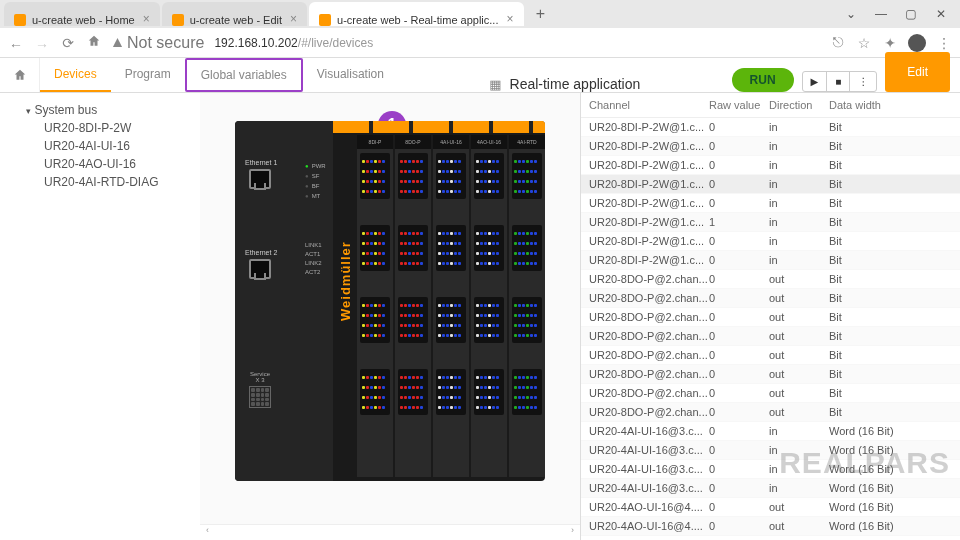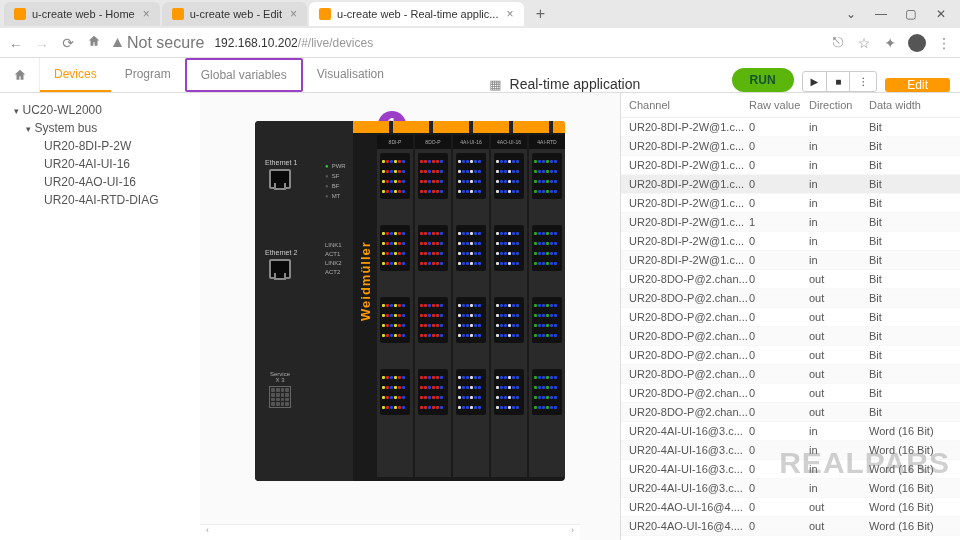--- a/index.html
+++ b/index.html
@@ -1,19 +1,19 @@
 <!DOCTYPE html>
 <html><head>
 <meta charset="utf-8">
 <style>
 * { box-sizing: border-box; margin: 0; padding: 0; font-family: Arial, sans-serif; }
 body { width: 960px; height: 540px; background: #f5f5f5; overflow: hidden; font-size: 12px; color: #333; }
 
 .titlebar { height: 28px; background: #e8e8e8; display: flex; align-items: center; padding: 0 4px; }
-.tab { background: #fff; height: 24px; padding: 0 10px; display: flex; align-items: center; margin-right: 2px; border-radius: 6px 6px 0 0; font-size: 11px; position: relative; }
+.tab { background: #fff; height: 24px; padding: 0 10px; display: flex; align-items: flex-end; margin-right: 2px; border-radius: 6px 6px 0 0; font-size: 11px; position: relative; }
 .tab.inactive { background: #ddd; }
 .tab-close { margin-left: 8px; color: #888; font-size: 12px; }
 .tab-favicon { width: 12px; height: 12px; background: #f90; margin-right: 6px; border-radius: 2px; }
 .newtab { width: 22px; height: 22px; display: flex; align-items: center; justify-content: center; font-size: 16px; color: #666; margin-left: 4px; }
 .titlebar-spacer { flex: 1; }
 .win-btn { width: 30px; height: 28px; display: flex; align-items: center; justify-content: center; color: #555; font-size: 12px; }
 
 .addrbar { height: 30px; background: #fff; border-bottom: 1px solid #ddd; display: flex; align-items: center; padding: 0 8px; gap: 10px; }
 .nav-icon { color: #888; font-size: 14px; width: 16px; text-align: center; }
 .addr-info { display: flex; align-items: center; gap: 4px; font-size: 16px; color: #777; }
@@ -26,21 +26,21 @@
 .home-btn { width: 40px; text-align: center; color: #888; border-right: 1px solid #eee; height: 100%; display: flex; align-items: center; justify-content: center; }
 .apptab { padding: 0 14px; height: 100%; display: flex; align-items: center; color: #888; font-size: 12px; border-bottom: 2px solid transparent; position: relative; }
 .apptab.active { color: #f90; border-bottom-color: #f90; }
 .apptab.hl { border: 2px solid #9b3fc7; border-radius: 2px; }
 .app-title { flex: 1; text-align: center; font-size: 14px; color: #333; display: flex; align-items: center; justify-content: center; gap: 8px; }
 .app-title-icon { color: #888; font-size: 13px; }
 .run-btn { background: #5cb50b; color: #14532d; border: none; padding: 5px 18px; border-radius: 14px; font-weight: bold; font-size: 12px; margin-right: 8px; }
 .play-ctrls { display: flex; border: 1px solid #ccc; border-radius: 3px; margin-right: 8px; }
 .play-ctrls div { padding: 4px 8px; border-right: 1px solid #ccc; font-size: 10px; }
 .play-ctrls div:last-child { border-right: none; }
-.edit-btn { background: #f90; color: #fff; border: none; padding: 0 22px; border-radius: 3px; font-size: 12px; margin-right: 10px; }
+.edit-btn { background: #f90; color: #fff; border: none; padding: 13px 22px; border-radius: 3px; font-size: 12px; margin-right: 10px; }
 
 .content { display: flex; height: 447px; }
 
 .tree { width: 200px; background: #fff; padding: 8px 4px; font-size: 12px; color: #555; }
 .tree-node { padding: 2px 0 2px 10px; }
 .tree-node.l1 { padding-left: 22px; }
 .tree-node.l2 { padding-left: 40px; }
 .caret::before { content: "▾"; margin-right: 4px; font-size: 9px; }
 
 .center { flex: 1; background: #fafafa; position: relative; display: flex; align-items: flex-start; justify-content: center; padding-top: 28px; }
@@ -63,21 +63,21 @@
 .mod-lbl { height: 14px; background: #111; font-size: 5px; color: #aaa; text-align: center; line-height: 14px; overflow: hidden; }
 .mod-body { padding: 4px 3px; display: flex; flex-direction: column; gap: 26px; }
 .term-block { height: 46px; background: #111; border-radius: 2px; display: flex; flex-direction: column; justify-content: space-around; padding: 3px 2px; }
 .term-row { display: flex; gap: 1px; }
 .term-row span { width: 3px; height: 3px; border-radius: 1px; }
 .c-r { background:#d22; } .c-b { background:#24d; } .c-g { background:#2a2; } .c-y { background:#dd2; } .c-w { background:#ddd; }
 .svc { position: absolute; left: 14px; top: 250px; font-size: 6px; color: #aaa; text-align:center; }
 .svc-box { width:22px; height:22px; border:1px solid #666; margin-top:3px; display:grid; grid-template-columns:repeat(4,1fr); grid-template-rows:repeat(4,1fr); gap:1px; padding:1px; }
 .svc-box span { background:#555; border-radius:1px; }
 
-.right { width: 340px; background: #fff; border-left: 1px solid #ddd; display: flex; flex-direction: column; position: relative; }
+.right { width: 380px; background: #fff; border-left: 1px solid #ddd; display: flex; flex-direction: column; position: relative; }
 .thead { display: flex; padding: 6px 8px; font-size: 11px; color: #777; border-bottom: 1px solid #eee; }
 .col-c { width: 120px; } .col-r { width: 60px; } .col-d { width: 60px; } .col-w { flex: 1; }
 .tbody { flex: 1; overflow: hidden; }
 .trow { display: flex; padding: 3px 8px; font-size: 11px; color: #555; border-bottom: 1px solid #f7f7f7; }
 .trow:nth-child(even) { background: #fafafa; }
 .trow.sel { background: #eee; }
 .watermark { position: absolute; right: 10px; bottom: 60px; font-size: 30px; font-weight: 800; color: rgba(120,120,120,0.35); letter-spacing: 1px; pointer-events: none; }
 .statusbar { position: absolute; left: 200px; right: 380px; bottom: 0; height: 16px; font-size: 9px; color: #999; padding: 0 6px; display: flex; justify-content: space-between; border-top: 1px solid #eee; background: #fff; }
 
 svg.home { width: 14px; height: 14px; fill: #888; }
@@ -152,21 +152,20 @@
     <div>▶</div>
     <div>■</div>
     <div>⋮</div>
   </div>
   <button class="edit-btn">Edit</button>
 </div>
 
 <div class="content">
 
   <div class="tree">
-    <div class="tree-node caret">UC20-WL2000</div>
     <div class="tree-node l1 caret">System bus</div>
     <div class="tree-node l2">UR20-8DI-P-2W</div>
     <div class="tree-node l2">UR20-4AI-UI-16</div>
     <div class="tree-node l2">UR20-4AO-UI-16</div>
     <div class="tree-node l2">UR20-4AI-RTD-DIAG</div>
   </div>
 
   <div class="center">
     <div class="callout">1</div>
     <div class="device-img">

